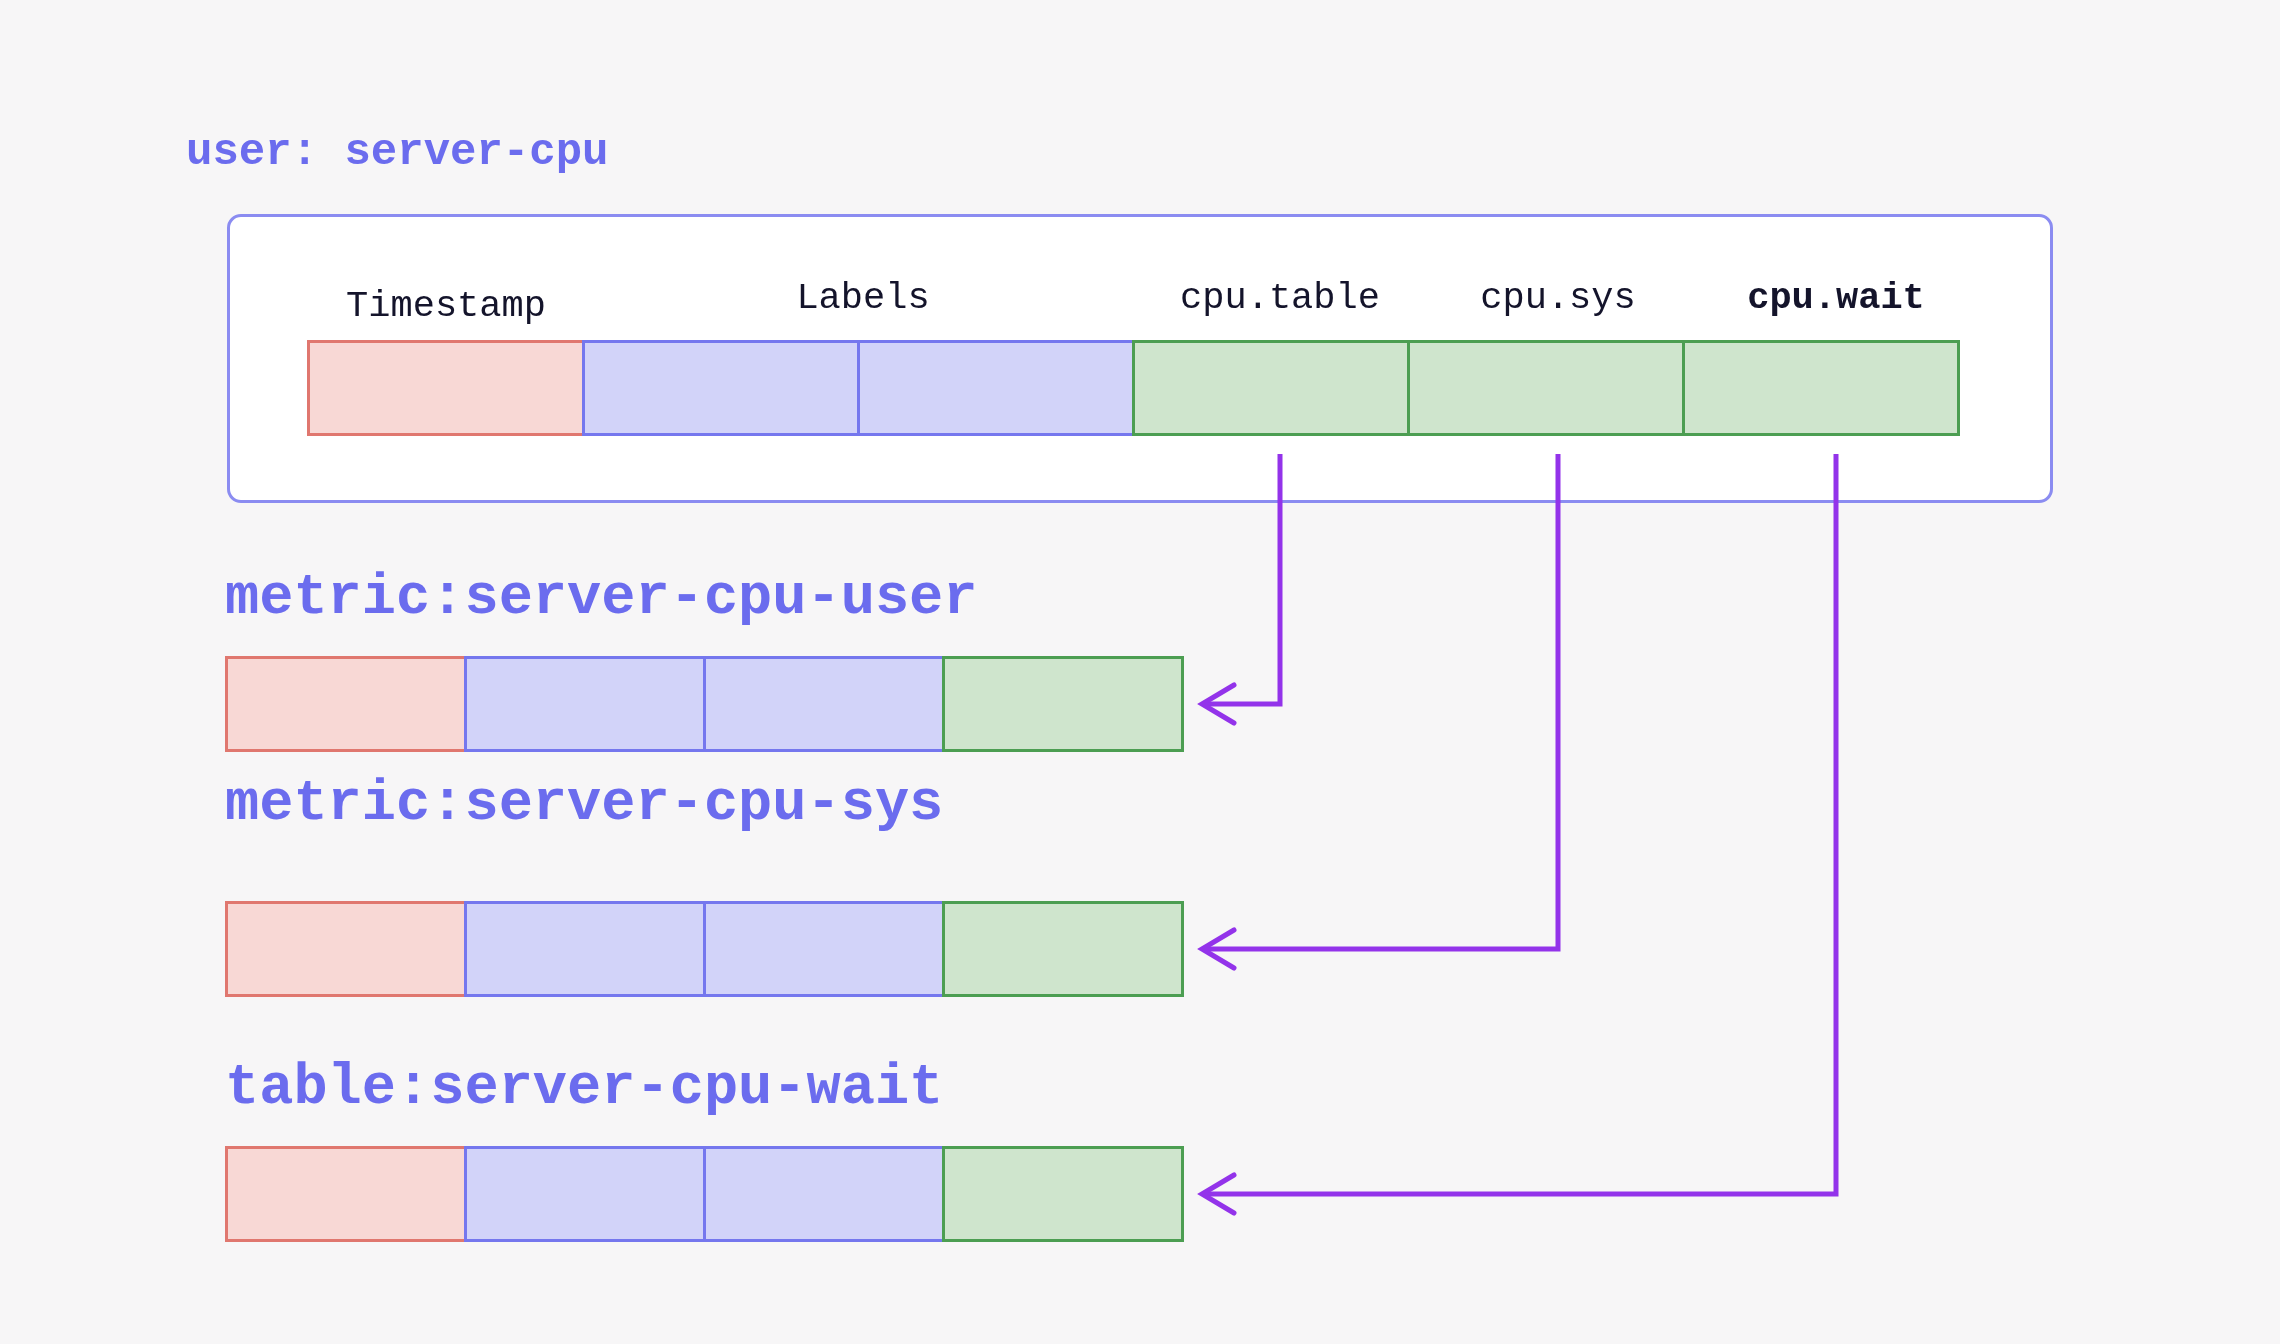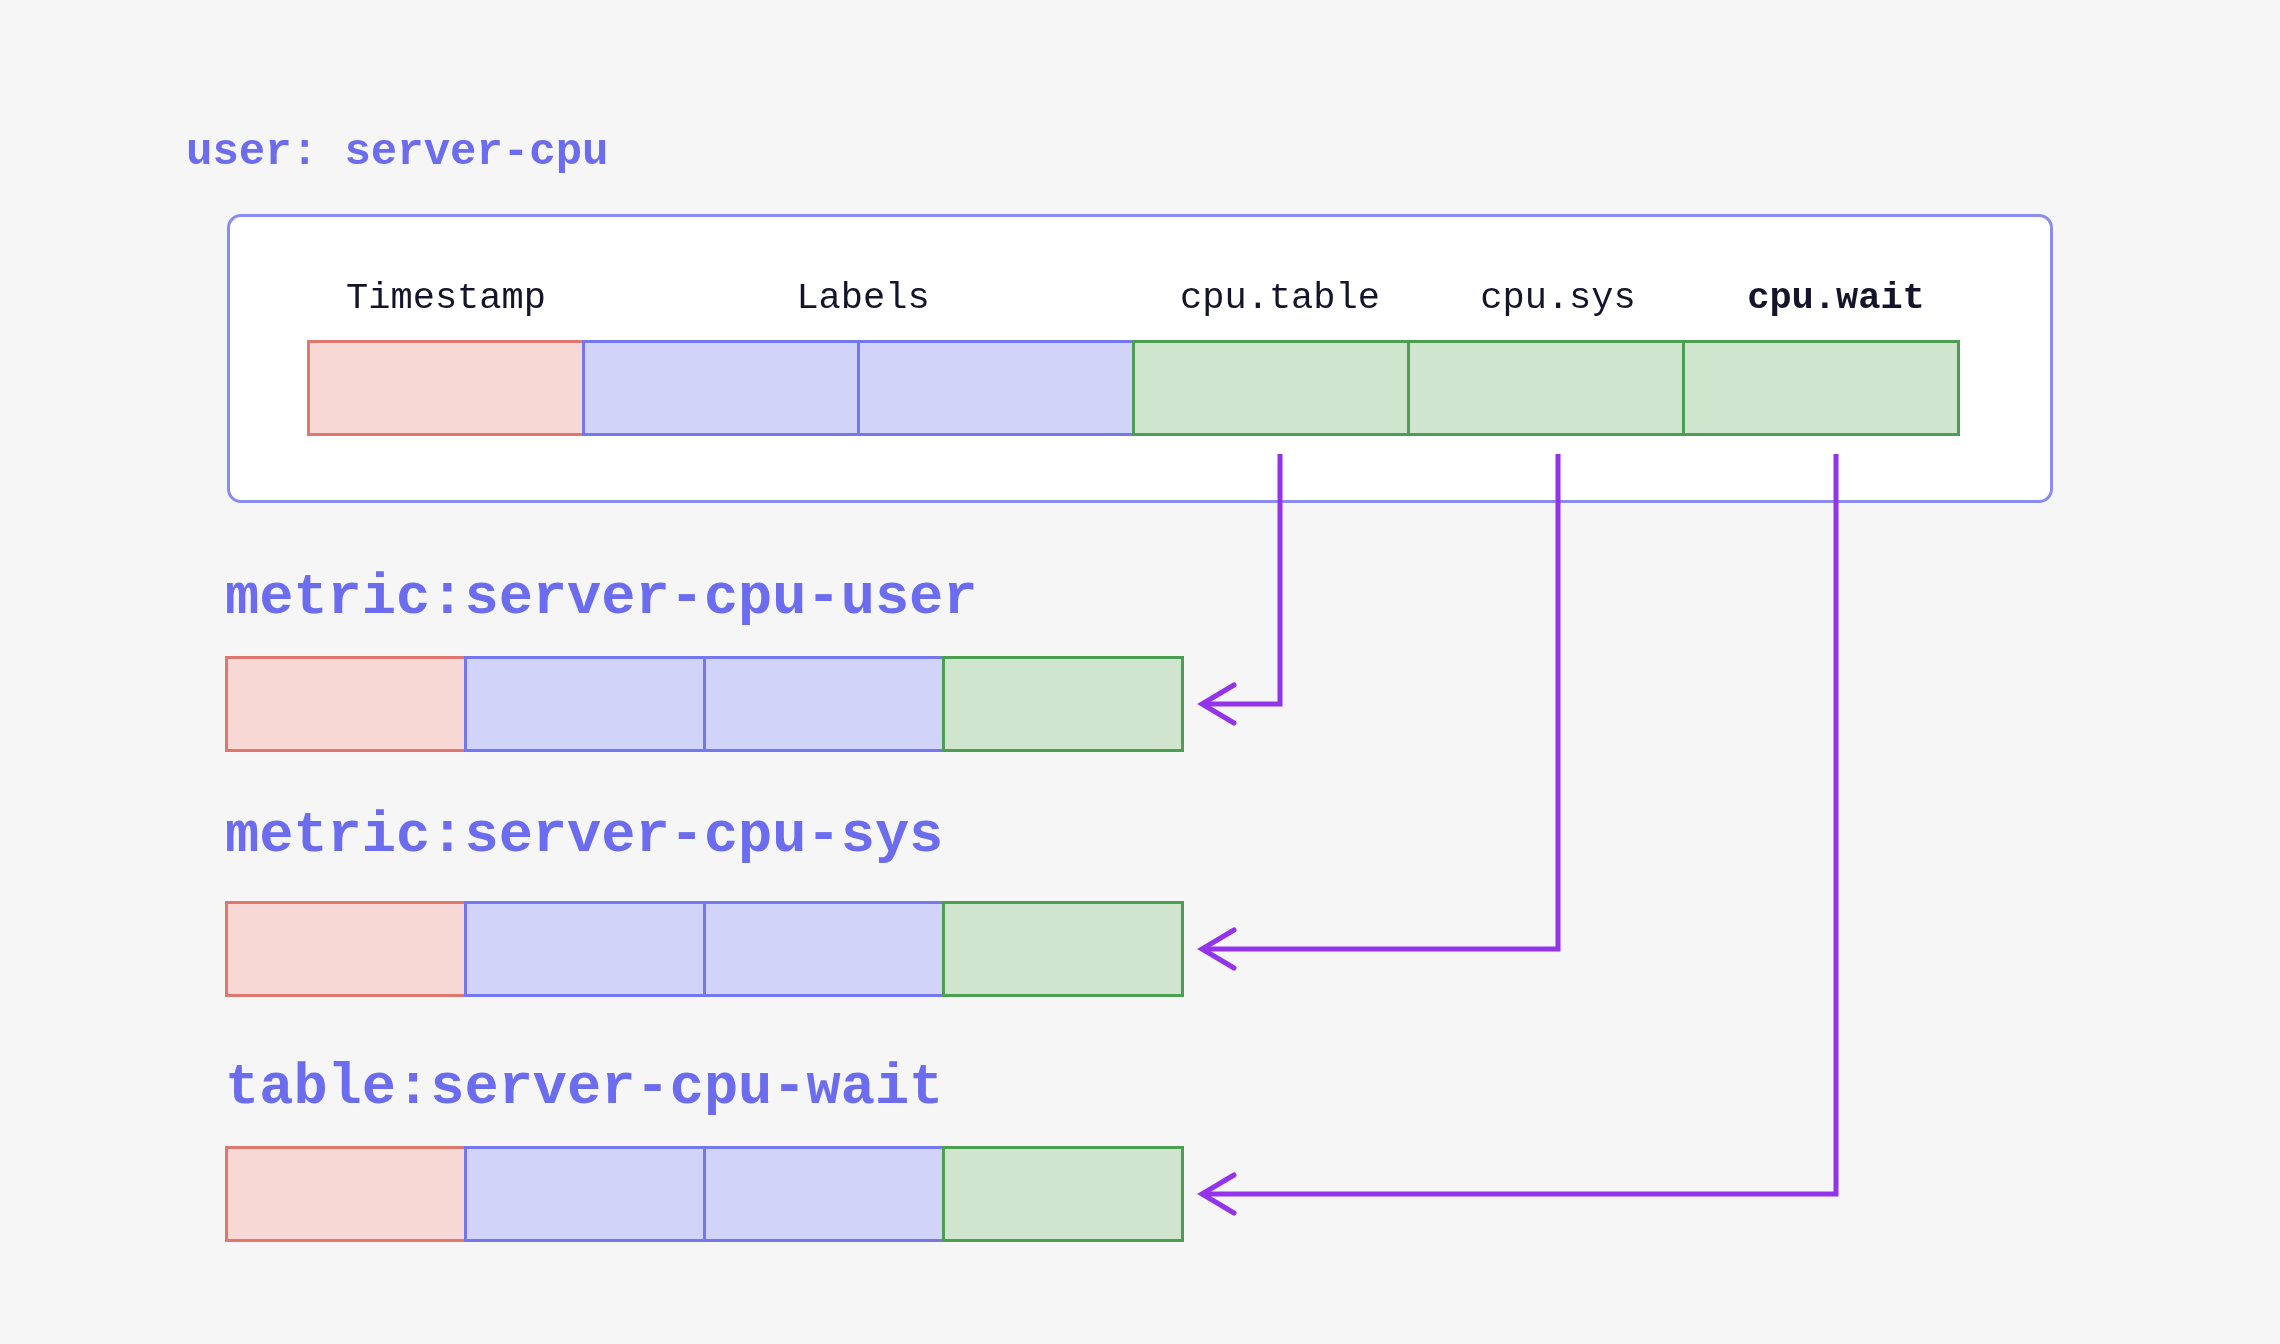--- a/index.html
+++ b/index.html
@@ -47,21 +47,21 @@
   }
   #arrow-overlay{left:0;top:0;width:2280px;height:1344px;z-index:6;pointer-events:none;}
 </style>
 </head>
 <body>
 
 <div class="abs diagram-title">user: server-cpu</div>
 
 <div class="abs table-box"></div>
 
-<span class="col-header" style="left:446px;">Timestamp</span>
+<span class="col-header" style="left:446px;margin-top:8px;">Timestamp</span>
 <span class="col-header" style="left:863px;">Labels</span>
 <span class="col-header" style="left:1280px;">cpu.table</span>
 <span class="col-header" style="left:1558px;">cpu.sys</span>
 <span class="col-header" style="left:1836px;font-weight:bold;">cpu.wait</span>
 
 <div class="abs row table-row" style="left:307px;top:340px;">
     <div class="cell timestamp"></div>
     <div class="cell label"></div>
     <div class="cell label"></div>
     <div class="cell value"></div>
@@ -70,21 +70,21 @@
   </div>
 
 <div class="abs metric-label" style="top:572px;">metric:server-cpu-user</div>
 <div class="abs row metric-row" style="left:225px;top:656px;">
     <div class="cell timestamp"></div>
     <div class="cell label"></div>
     <div class="cell label"></div>
     <div class="cell value"></div>
   </div>
 
-<div class="abs metric-label" style="top:810px;">metric:server-cpu-sys</div>
+<div class="abs metric-label" style="top:778px;">metric:server-cpu-sys</div>
 <div class="abs row metric-row" style="left:225px;top:901px;">
     <div class="cell timestamp"></div>
     <div class="cell label"></div>
     <div class="cell label"></div>
     <div class="cell value"></div>
   </div>
 
 <div class="abs metric-label" style="top:1062px;">table:server-cpu-wait</div>
 <div class="abs row metric-row" style="left:225px;top:1146px;">
     <div class="cell timestamp"></div>

